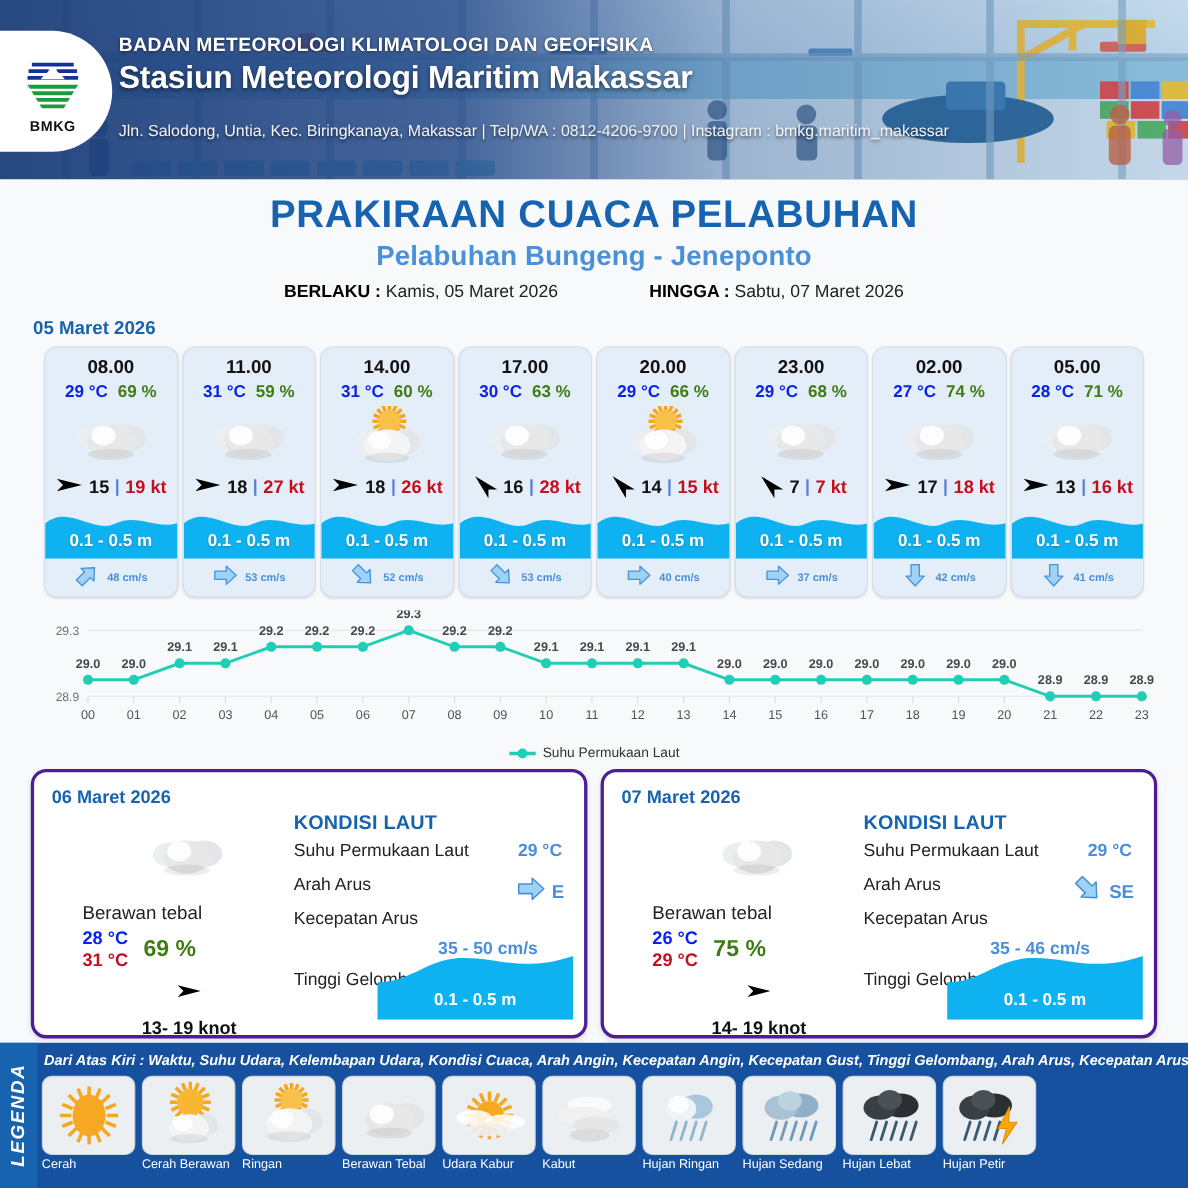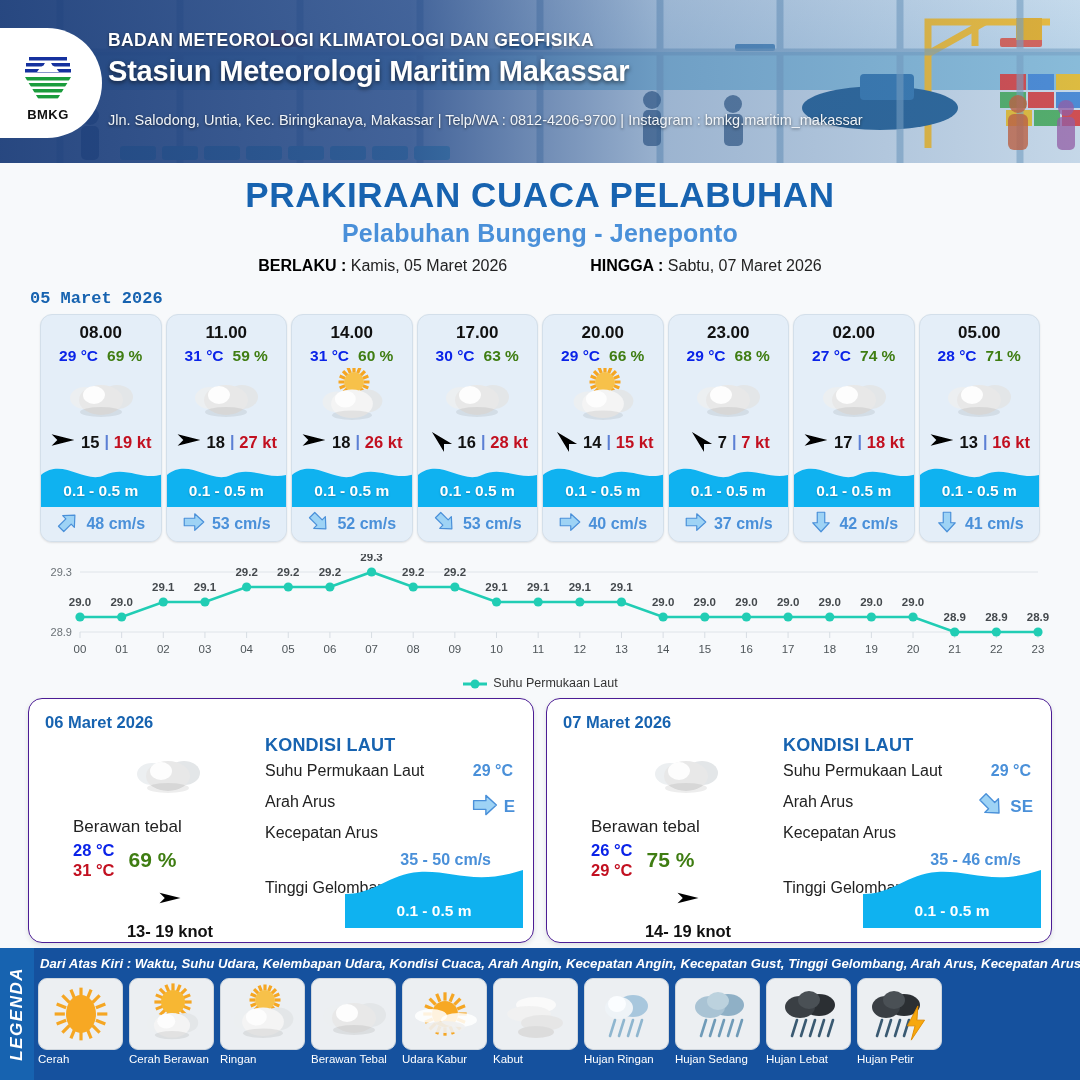--- a/index.html
+++ b/index.html
@@ -41,21 +41,21 @@
 
   
   .title-wrap { text-align:center; padding-top:12px; }
   .t-main { font-size:35px; font-weight:bold; color:#1763b0; letter-spacing:.6px; }
   .t-sub  { font-size:25px; font-weight:bold; color:#4a90d9; margin-top:4px; letter-spacing:.2px;}
   .t-valid { margin-top:9px; font-size:16px; color:#222; }
   .t-valid .sp { display:inline-block; }
   .t-valid b { font-weight:bold; color:#000; }
   .gap { display:inline-block; width:74px; }
 
-  .datelabel { margin:14px 10px 6px 30px; font-size:17px; font-weight:bold; color:#1763b0;font-family:Liberation Mono, monospace; }
+  .datelabel { margin:14px 10px 6px 30px; font-size:17px; font-weight:bold; color:#1763b0; }
 
   
   .cards { display:flex; gap:4px; padding:0 40px; }
   .card {
     width:128px; background:#e4eef8;
     border:1px solid #d3dfea; border-radius:12px;
     overflow:hidden; box-shadow:0 1px 2px rgba(0,0,0,.10);
     position:relative;
   }
   .c-time { text-align:center; font-size:17px; font-weight:bold; color:#111; padding-top:8px; }
@@ -68,32 +68,32 @@
   .c-wind .bar { color:#5b7fd4; font-weight:bold; }
   .c-wind .gv { font-size:16.5px; font-weight:bold; color:#c21020; }
   .wave-box { position:relative; height:48px; }
   .wave-box svg { position:absolute; left:0; top:0; }
   .wave-txt {
     position:absolute; left:0; right:0; bottom:7px; text-align:center;
     color:#fff; font-size:15.5px; font-weight:bold;
     text-shadow:0 1px 2px rgba(0,0,0,.25);
   }
   .c-cur { display:flex; align-items:center; justify-content:center; gap:6px; height:34px; background:#e4eef8;}
-  .c-cur .cv { font-size:16px; font-weight:bold; color:#4a90d9; }
+  .c-cur .cv { font-size:10px; font-weight:bold; color:#4a90d9; }
 
   
   .chart-card { margin:12px 28px 0; height:120px; position:relative; background:#f7f9fb; }
   .legend-line { text-align:center; margin-top:2px; font-size:12.5px; color:#333; }
   .legend-line .dash { display:inline-block; vertical-align:middle; margin-right:5px;}
 
   
   .days { display:flex; gap:12px; padding:8px 28px 0; }
   .day {
     width:508px; height:245px; background:#fff;
-    border:1px solid #4c1d95; border-radius:14px;
+    border:3px solid #4c1d95; border-radius:14px;
     box-shadow:0 2px 5px rgba(0,0,0,.10);
     position:relative; padding:14px 16px;
   }
   .d-date { font-size:16.5px; font-weight:bold; color:#1763b0; }
   .d-left { position:absolute; left:44px; top:42px; width:190px; }
   .d-icon { height:62px; display:flex; align-items:center; justify-content:center; }
   .d-cond { font-size:17px; color:#222; margin-top:14px; }
   .d-tt { display:flex; align-items:center; gap:14px; margin-top:3px; }
   .d-temps div { font-size:16.5px; font-weight:bold; line-height:1.22; }
   .d-min { color:#0a23e8; }
@@ -883,21 +883,21 @@
       <path d="M3 11 H17 V5 L29 16 L17 27 V21 H3 Z" fill="#9ed3f5" stroke="#4a90d9" stroke-width="1.6" stroke-linejoin="round"></path>
     </g>
               </svg></span>
           <span class="lbl">SE</span>
         </span>
       </div>
       <div class="kv">
         <span class="k">Kecepatan Arus</span>
       </div>
       <div class="kv" style="height:18px">
-        <span class="v" style="right:16px;top:-4px">35  - 46 cm/s</span>
+        <span class="v" style="right:44px;top:-4px">35  - 46 cm/s</span>
       </div>
       <div class="kv">
         <span class="k">Tinggi Gelombang</span>
       </div>
     </div>
     <div class="d-wave">
       <svg width="178" height="62" viewBox="0 0 178 62">
         <path d="M0 28 C30 28 44 8 74 6 C108 4 130 20 178 4 L178 62 L0 62 Z" fill="#0fb2f0"></path>
       </svg>
       <div class="wtxt">0.1 - 0.5 m</div>

